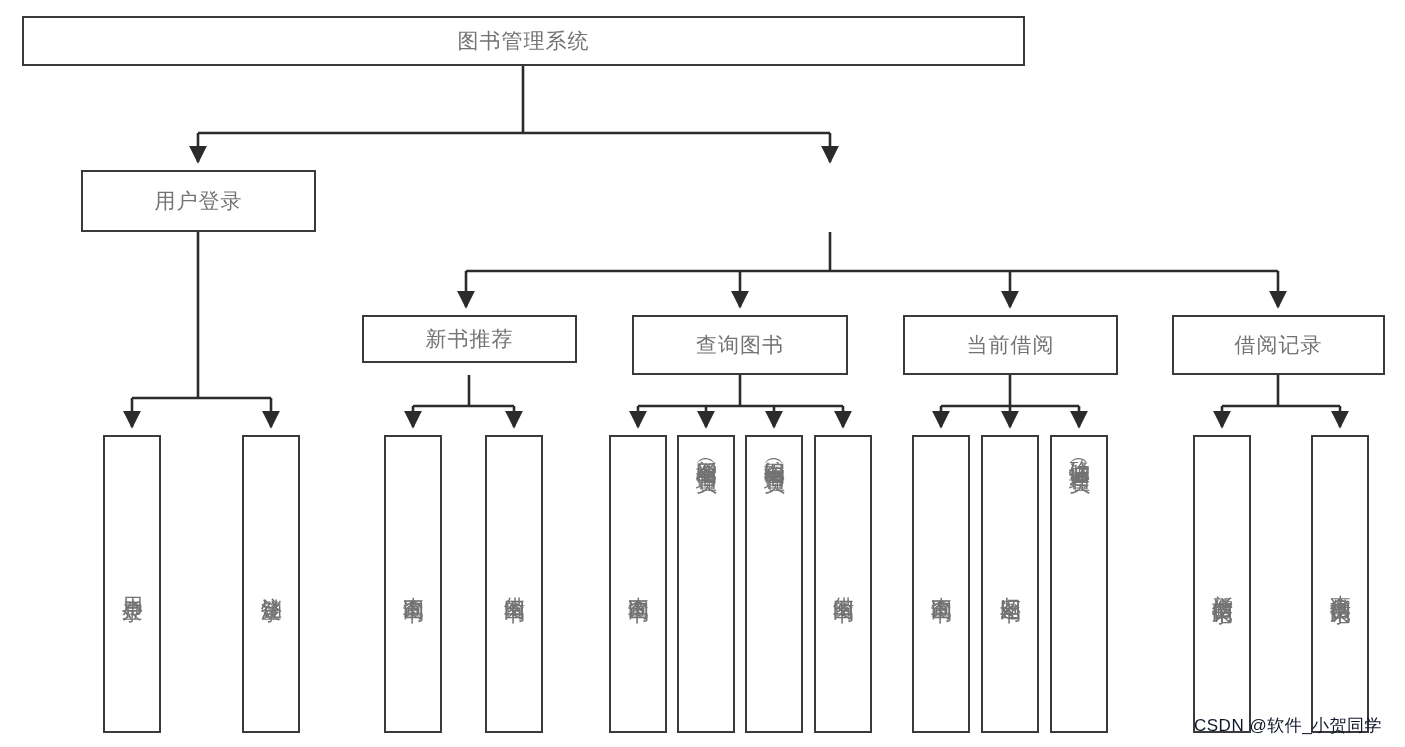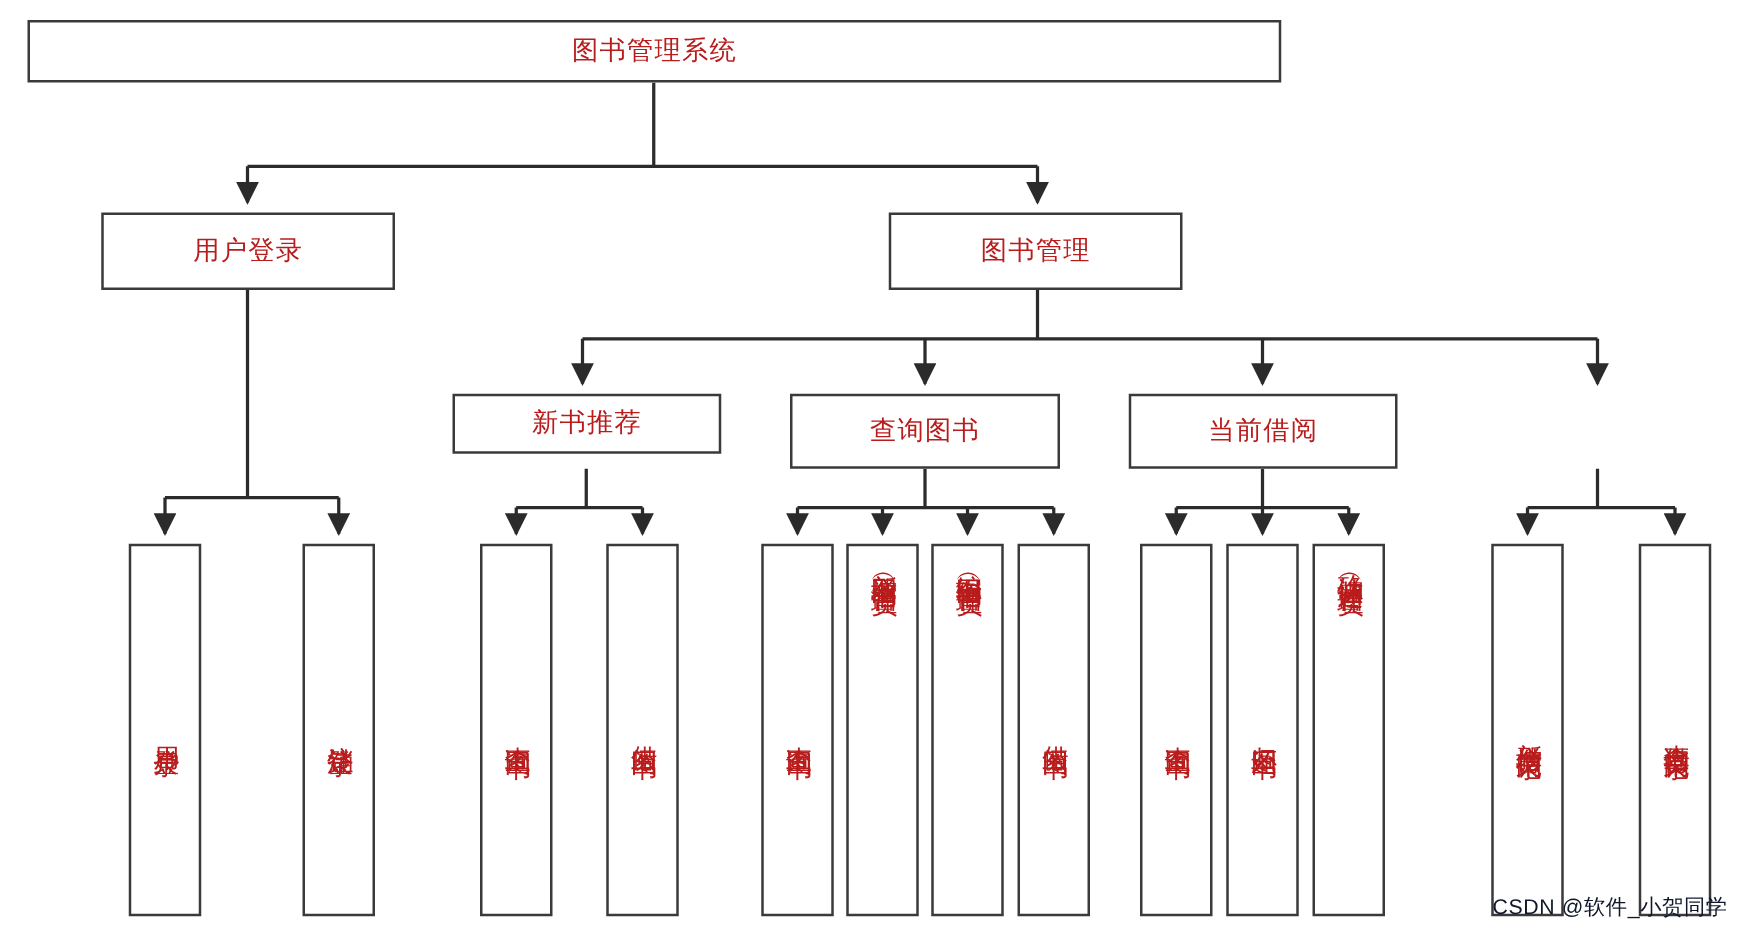--- a/index.html
+++ b/index.html
@@ -27,21 +27,21 @@
     pointer-events: none;
   }
   .node {
     position: absolute;
     box-sizing: border-box;
     border: 2px solid #3a3a3a;
     background: #ffffff;
     display: flex;
     align-items: center;
     justify-content: center;
-    color: #b91c1c;
+    color: #737373;
     z-index: 2;
   }
   .node .label {
     display: block;
     text-align: center;
     line-height: 1.05;
     white-space: nowrap;
   }
   
   .node.horiz .label {
@@ -134,36 +134,36 @@
   </svg>
 
   <div class="node root horiz" style="left:22px; top:16px; width:1003px; height:50px;">
     <span class="label">图书管理系统</span>
   </div>
 
   <div class="node horiz" style="left:81px; top:170px; width:235px; height:62px;">
     <span class="label">用户登录</span>
   </div>
 
-  <div class="node horiz" style="left:711px; top:170px; width:235px; height:62px;">
-    <span class="label">图书管理</span>
-  </div>
 
   <div class="node horiz" style="left:362px; top:315px; width:215px; height:48px;">
     <span class="label">新书推荐</span>
   </div>
 
   <div class="node horiz" style="left:632px; top:315px; width:216px; height:60px;">
     <span class="label">查询图书</span>
   </div>
 
   <div class="node horiz" style="left:903px; top:315px; width:215px; height:60px;">
     <span class="label">当前借阅</span>
   </div>
 
+  <div class="node horiz" style="left:1172px; top:315px; width:213px; height:60px;">
+    <span class="label">借阅记录</span>
+  </div>
 
   <div class="node vert center" style="left:103px; top:435px; width:58px; height:298px;">
     <span class="label">用户登录</span>
   </div>
 
   <div class="node vert center" style="left:242px; top:435px; width:58px; height:298px;">
     <span class="label">注销登录</span>
   </div>
 
   <div class="node vert center" style="left:384px; top:435px; width:58px; height:298px;">

